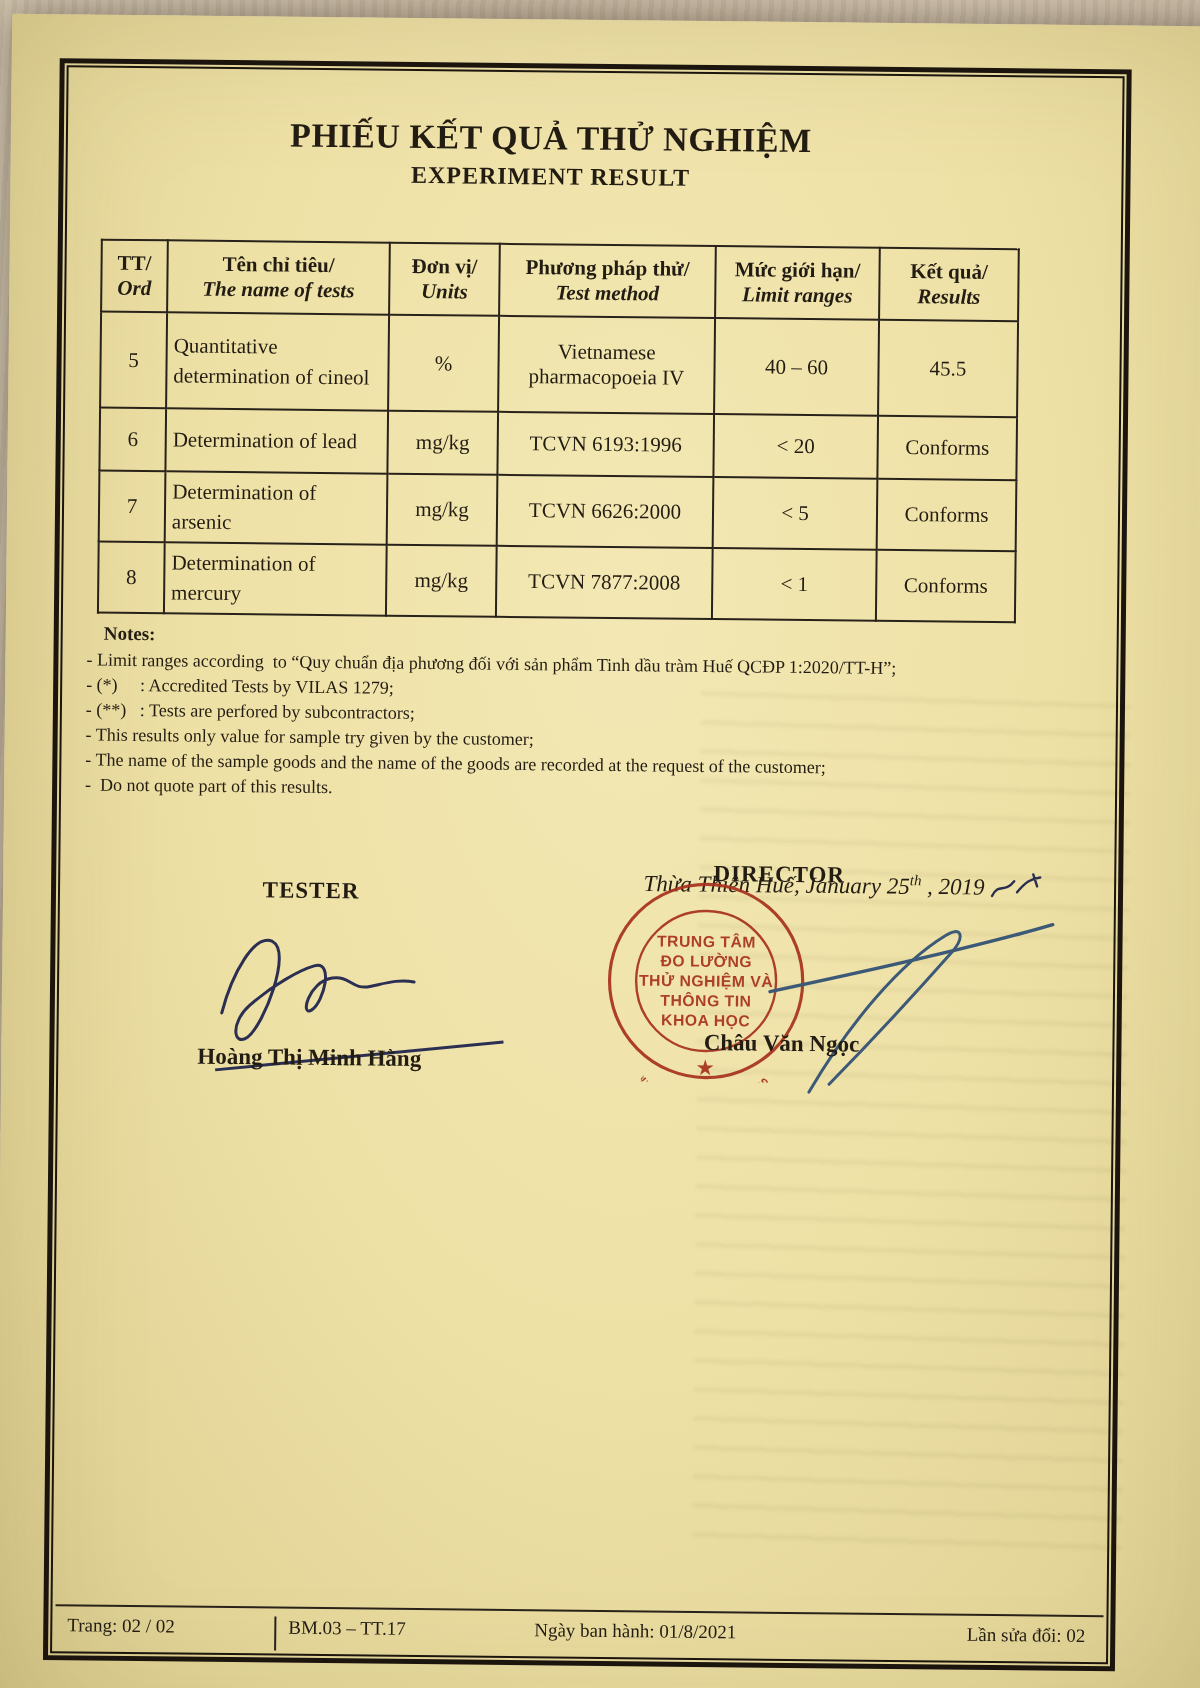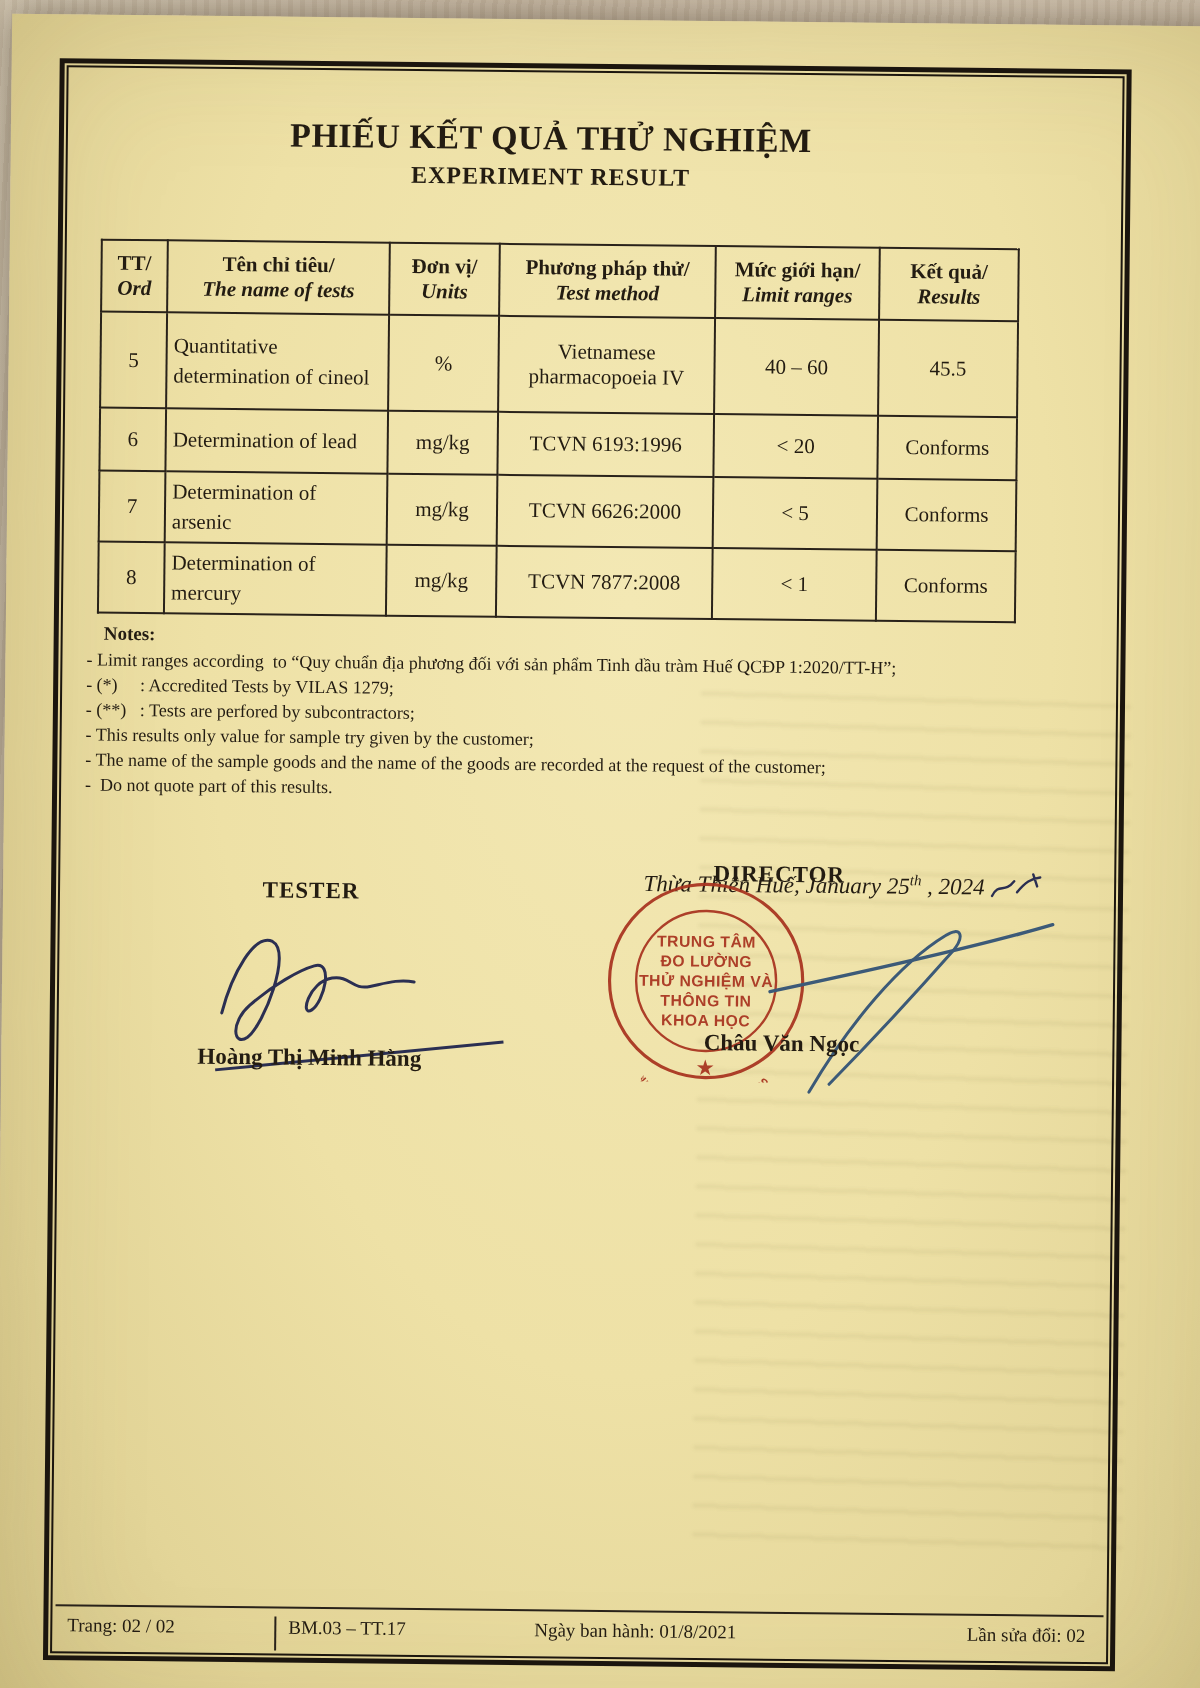--- a/index.html
+++ b/index.html
@@ -185,21 +185,21 @@
       <div class="notes">
         <div class="notes-label">Notes:</div>
         <div class="note-line">- Limit ranges according  to “Quy chuẩn địa phương đối với sản phẩm Tinh dầu tràm Huế QCĐP 1:2020/TT-H”;</div>
         <div class="note-line">- (*)     : Accredited Tests by VILAS 1279;</div>
         <div class="note-line">- (**)   : Tests are perfored by subcontractors;</div>
         <div class="note-line">- This results only value for sample try given by the customer;</div>
         <div class="note-line">- The name of the sample goods and the name of the goods are recorded at the request of the customer;</div>
         <div class="note-line">-  Do not quote part of this results.</div>
       </div>
 
-      <div class="date-line"><span>Thừa Thiên Huế, January 25</span><sup>th</sup><span> , 2024</span></div>
+      <div class="date-line"><span>Thừa Thiên Huế, January 25</span><sup>th</sup><span> , 2019</span></div>
 
       <svg class="pen-mark" width="60" height="34" viewBox="0 0 60 34">
         <path d="M5 26 C12 12 17 24 27 11 M30 22 C38 12 44 8 53 7 M46 4 L50 16" fill="none" stroke="#2b2f52" stroke-width="2.4" stroke-linecap="round"></path>
       </svg>
 
       <div class="role-label tester-label">TESTER</div>
       <div class="role-label director-label">DIRECTOR</div>
 
       <svg class="sig tester-sig" width="320" height="195" viewBox="0 0 320 195">
         <path d="M20 108 C30 68 52 28 70 36 C90 46 62 120 46 132 C32 142 28 118 48 100 C70 80 98 64 112 60 C132 54 122 96 110 104 C98 112 106 76 130 72 C148 69 150 84 168 80 C182 77 196 72 212 75" fill="none" stroke="#2b2f52" stroke-width="3" stroke-linecap="round"></path>

